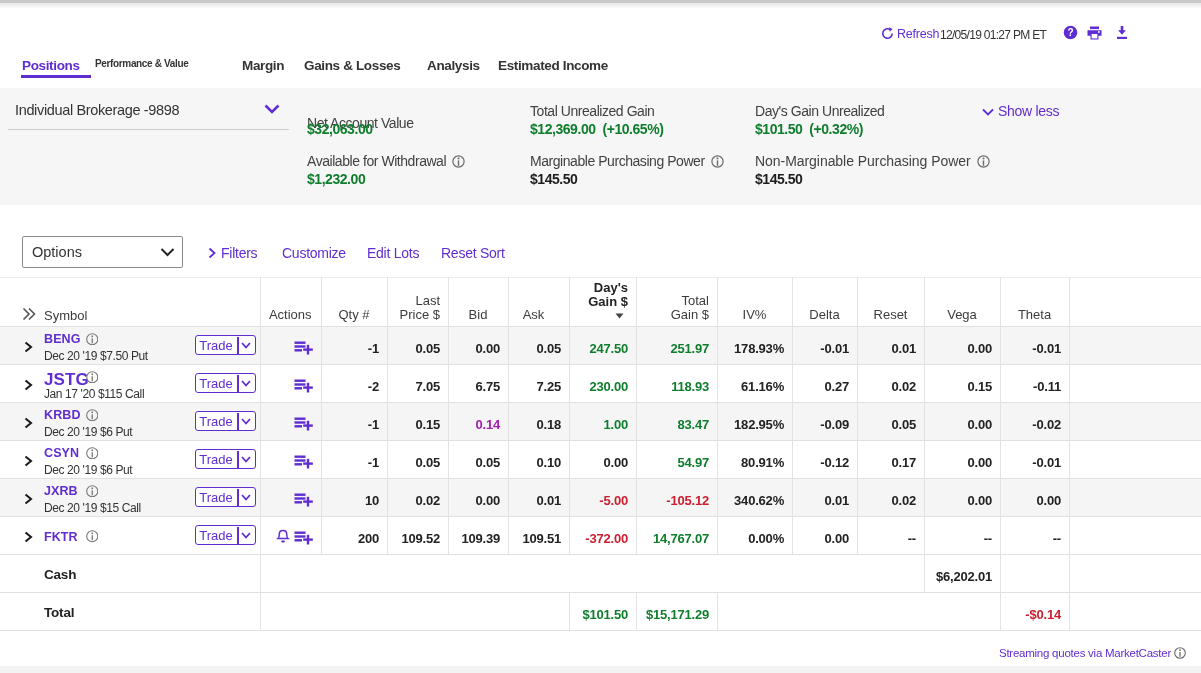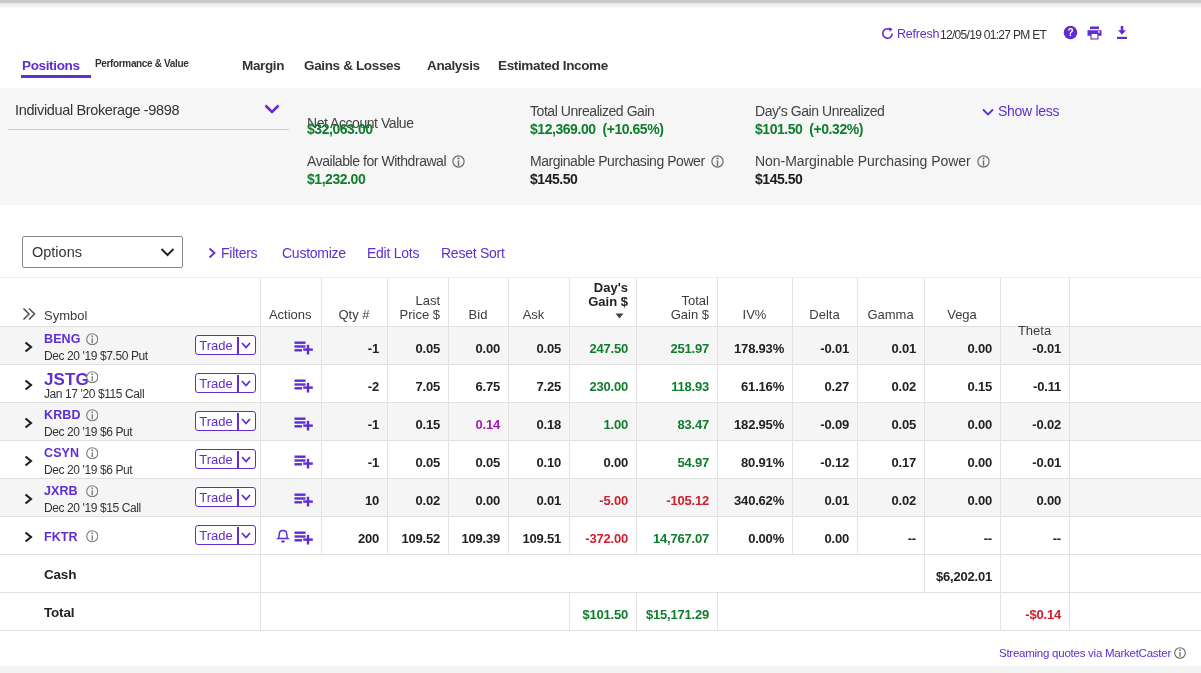--- a/index.html
+++ b/index.html
@@ -122,23 +122,23 @@
     <div class="hdr" style="left:328px;top:294px;width:112px;text-align:right;">Last<br>Price $</div>
     <div class="hdr" style="left:448px;top:308px;width:60px;text-align:center;">Bid</div>
     <div class="hdr" style="left:508px;top:308px;width:51px;text-align:center;">Ask</div>
     <div class="hdr" style="left:516px;top:281px;width:112px;text-align:right;font-weight:700;color:#222;">Day's<br>Gain $</div>
     <svg width="9" height="6" viewBox="0 0 9 6" style="position:absolute;left:615px;top:313px;">
       <path d="M0.5 0.5 h8 L4.5 5.5 Z" fill="#444"></path>
     </svg>
     <div class="hdr" style="left:597px;top:294px;width:112px;text-align:right;">Total<br>Gain $</div>
     <div class="hdr" style="left:717px;top:308px;width:75px;text-align:center;">IV%</div>
     <div class="hdr" style="left:792px;top:308px;width:65px;text-align:center;">Delta</div>
-    <div class="hdr" style="left:857px;top:308px;width:67px;text-align:center;">Gamma</div>
+    <div class="hdr" style="left:857px;top:308px;width:67px;text-align:center;">Reset</div>
     <div class="hdr" style="left:924px;top:308px;width:76px;text-align:center;">Vega</div>
-    <div class="hdr" style="left:1000px;top:324px;width:69px;text-align:center;">Theta</div>
+    <div class="hdr" style="left:1000px;top:308px;width:69px;text-align:center;">Theta</div>
     <svg width="9" height="12" viewBox="0 0 9 12" style="position:absolute;left:23.5px;top:340.5px;">
       <path d="M1.5 1.5 L7 6 L1.5 10.5" fill="none" stroke="#1d1d1d" stroke-width="2.1"></path>
     </svg>
     <div style="position:absolute;left:44px;top:332px;font-size:12.5px;font-weight:700;color:#5f2dd1;letter-spacing:0.1px;">BENG</div>
     <svg width="12.5" height="12.5" viewBox="0 0 12.5 12.5" style="position:absolute;left:85.5px;top:332.5px;">
       <circle cx="6.25" cy="6.25" r="5.55" fill="none" stroke="#767676" stroke-width="1.1"></circle>
       <rect x="5.6" y="5.25" width="1.3" height="5.05" fill="#767676"></rect>
       <rect x="5.45" y="2.5" width="1.6" height="1.6" fill="#767676"></rect>
     </svg>
     <div style="position:absolute;left:44px;top:348.5px;font-size:12px;color:#333;letter-spacing:-0.4px;">Dec 20 '19 $7.50 Put</div>

